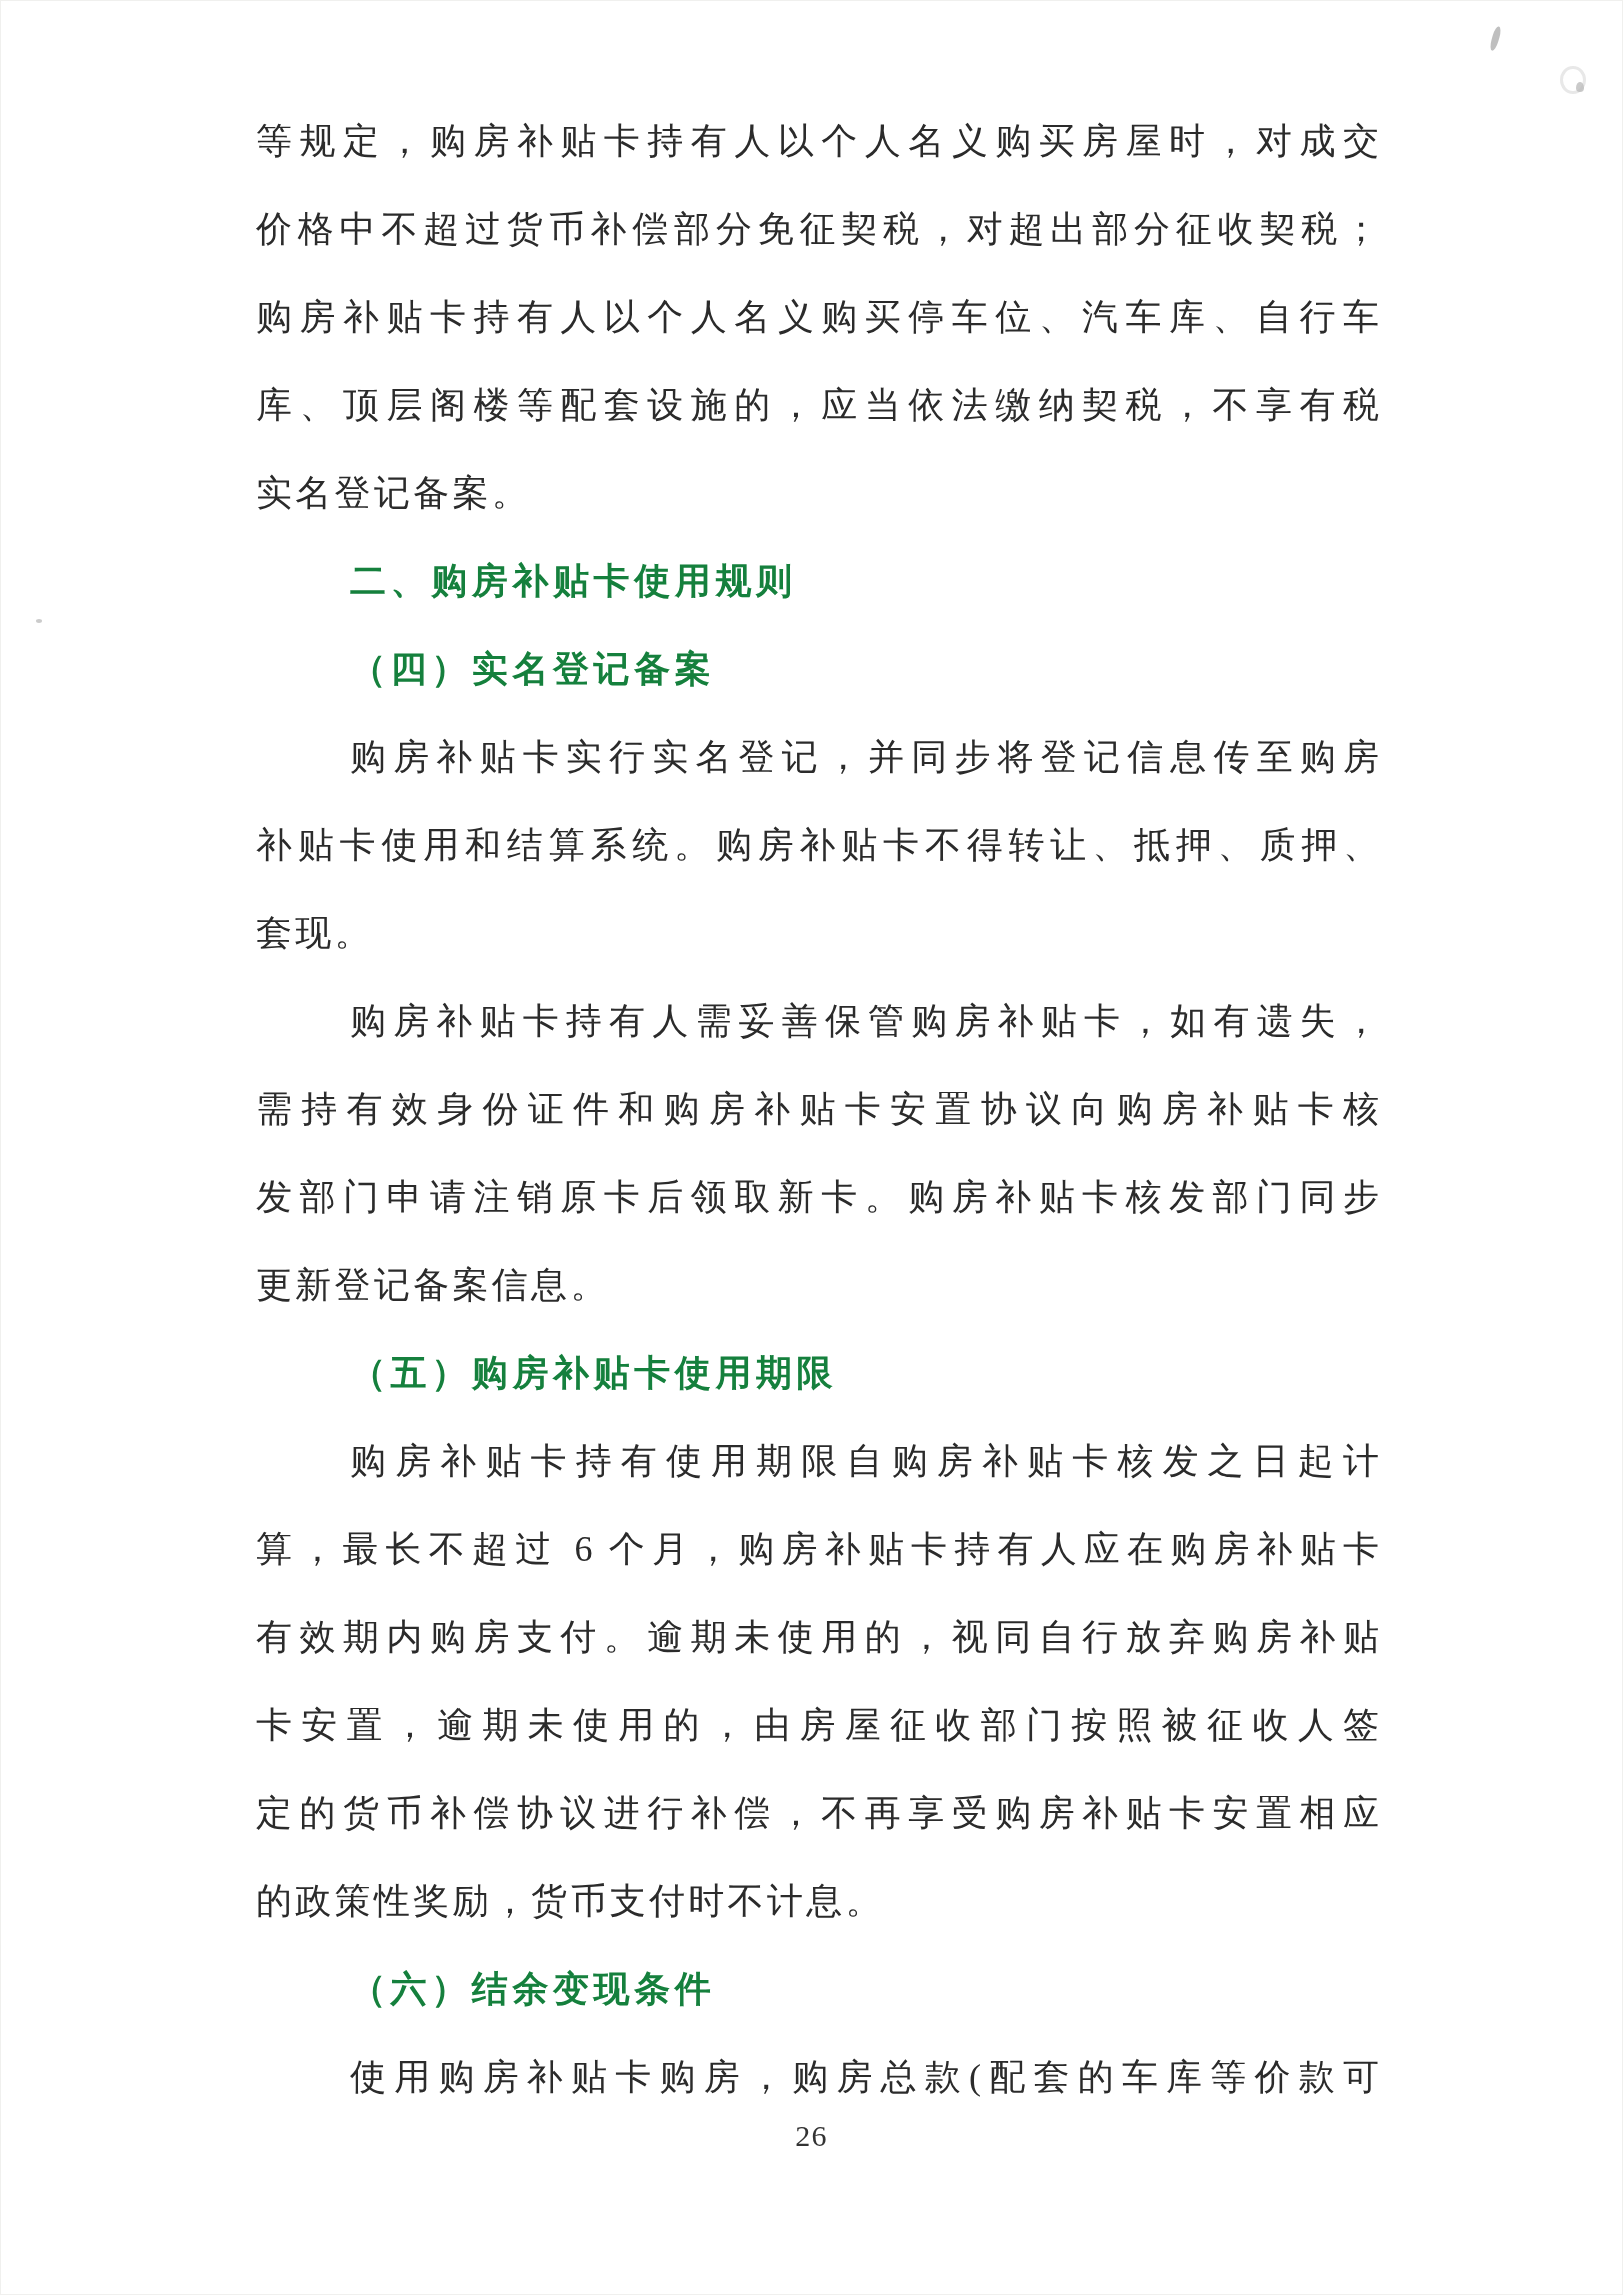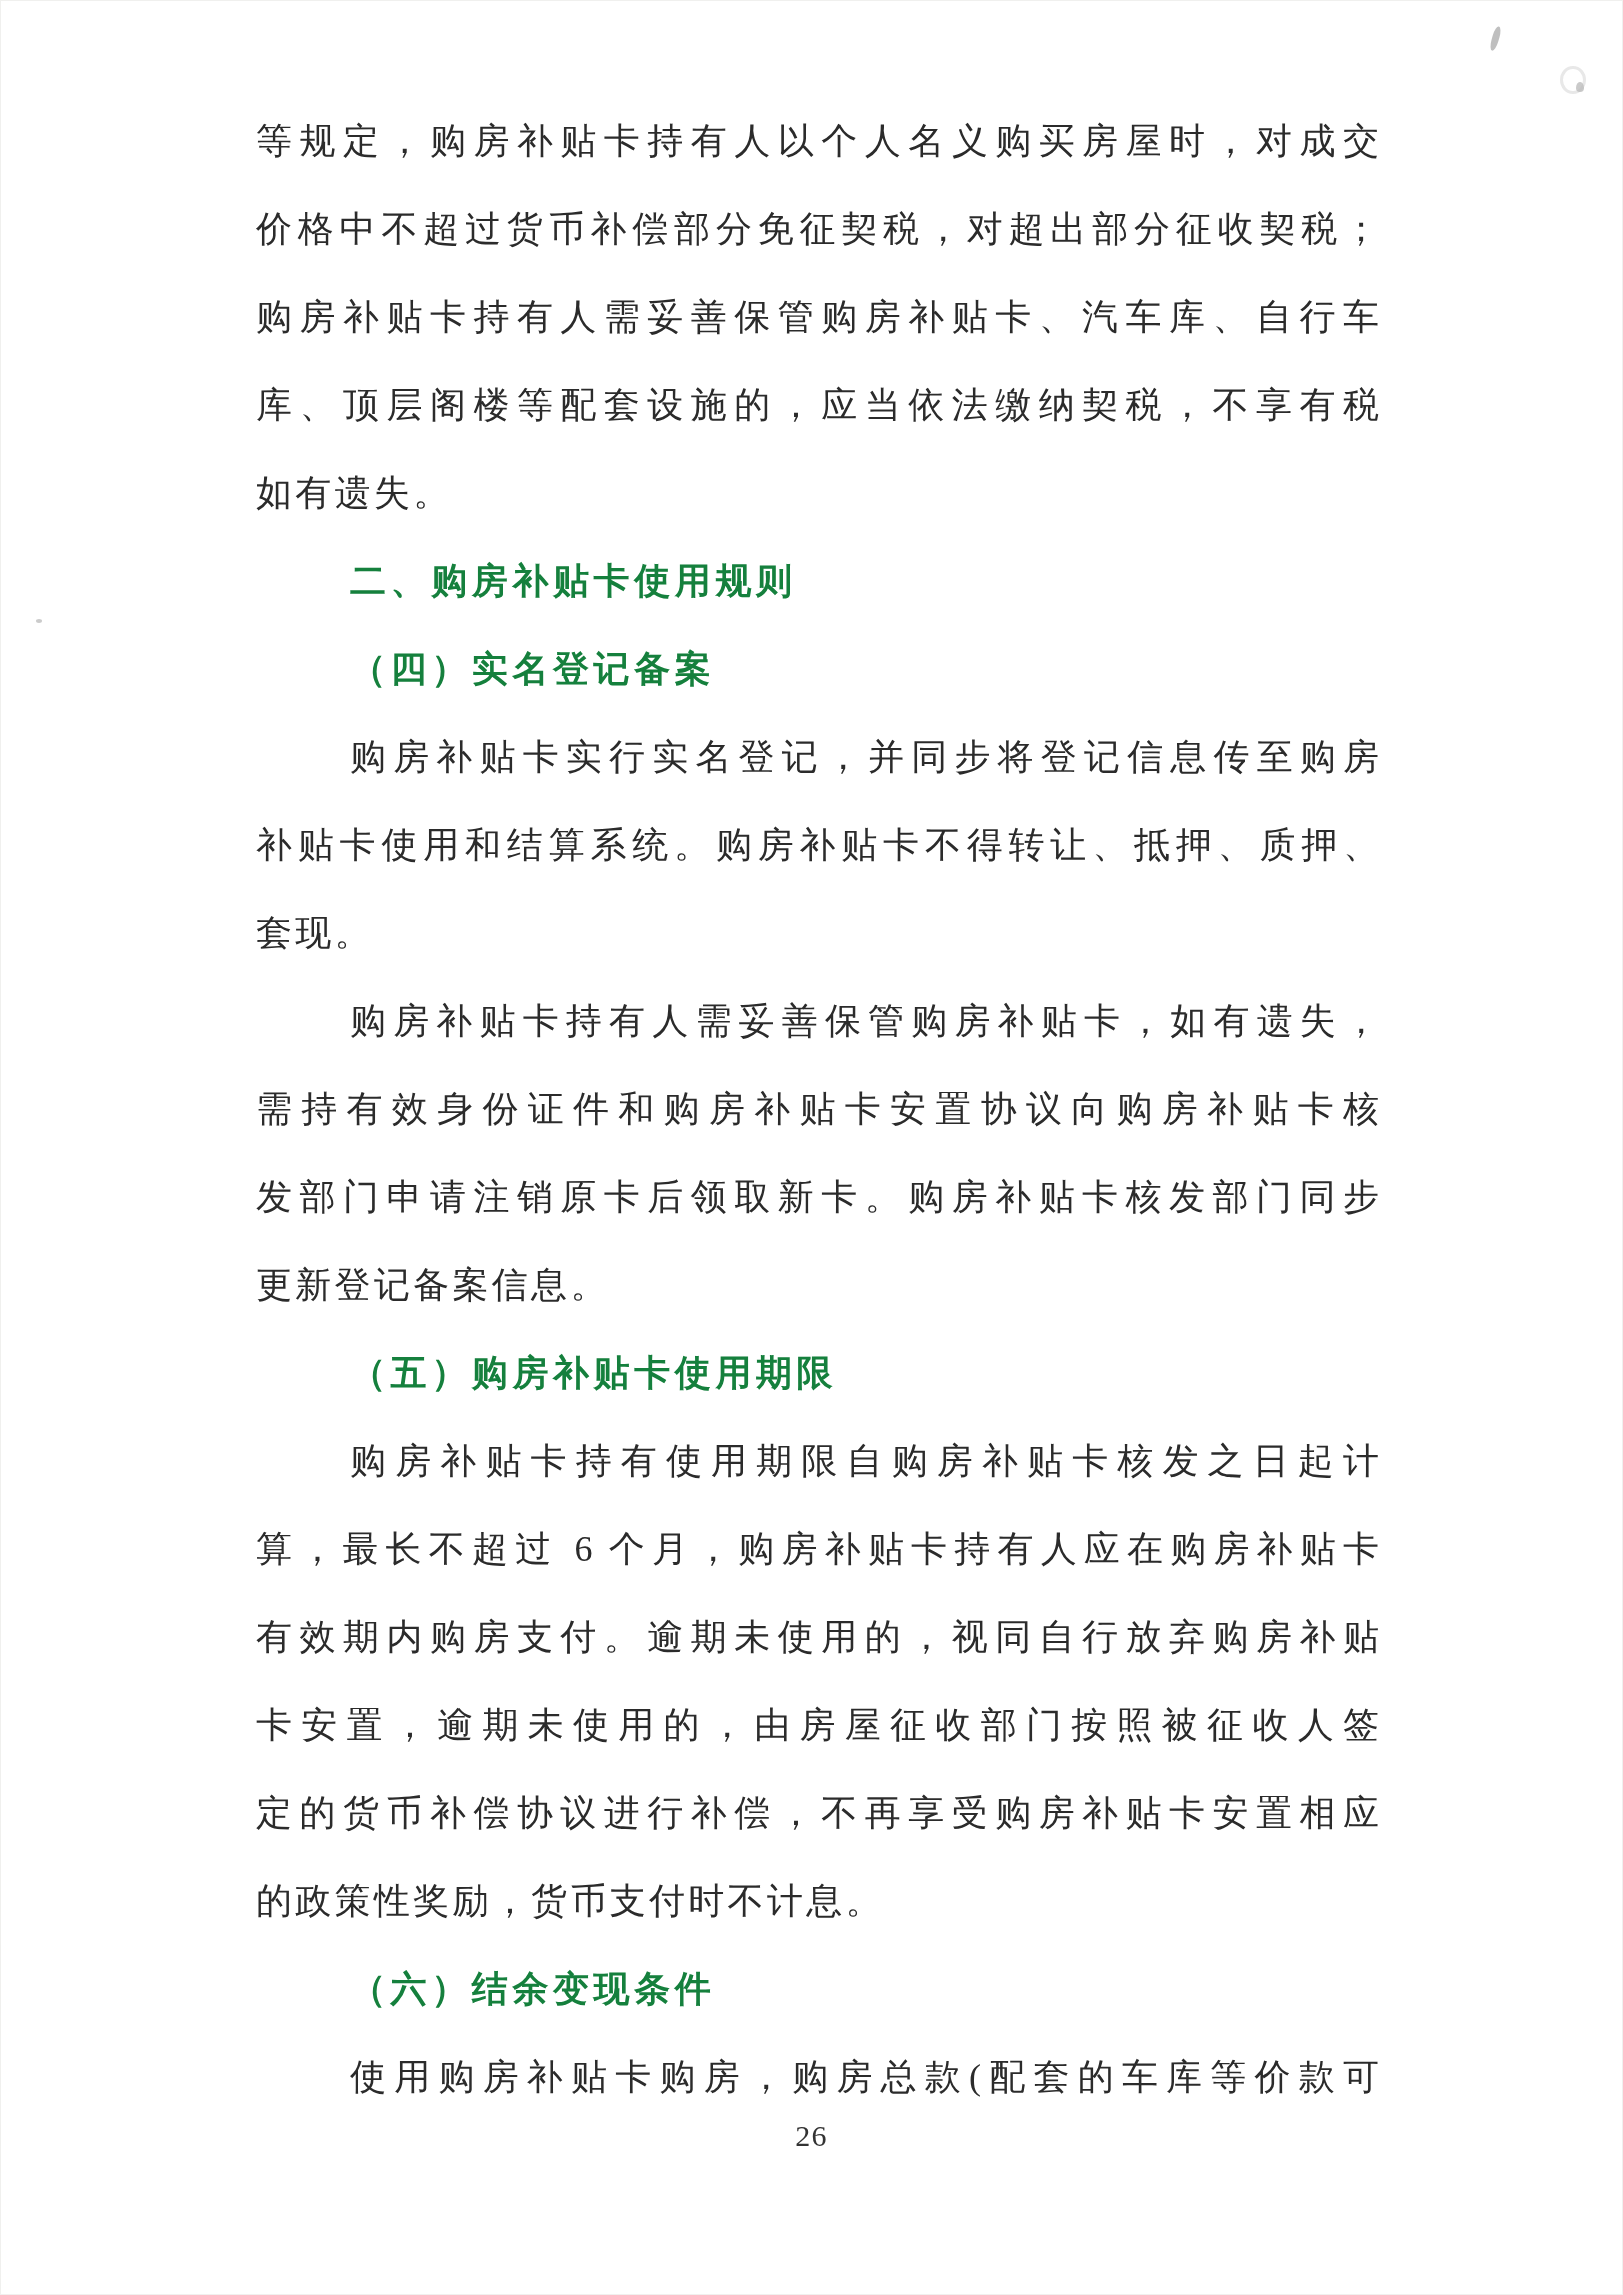--- a/index.html
+++ b/index.html
@@ -86,23 +86,23 @@
 <body>
 
 <div class="page">
   <span class="artifact tick"></span>
   <span class="artifact smudge"></span>
   <span class="artifact dot"></span>
 
   <main class="text-block">
       <div class="line justify">等规定，购房补贴卡持有人以个人名义购买房屋时，对成交</div>
       <div class="line justify">价格中不超过货币补偿部分免征契税，对超出部分征收契税；</div>
-      <div class="line justify">购房补贴卡持有人需妥善保管购房补贴卡、汽车库、自行车</div>
+      <div class="line justify">购房补贴卡持有人以个人名义购买停车位、汽车库、自行车</div>
       <div class="line justify">库、顶层阁楼等配套设施的，应当依法缴纳契税，不享有税</div>
-      <div class="line">如有遗失。</div>
+      <div class="line">实名登记备案。</div>
       <div class="line heading indent">二、购房补贴卡使用规则</div>
       <div class="line heading indent">（四）实名登记备案</div>
       <div class="line indent justify">购房补贴卡实行实名登记，并同步将登记信息传至购房</div>
       <div class="line justify">补贴卡使用和结算系统。购房补贴卡不得转让、抵押、质押、</div>
       <div class="line">套现。</div>
       <div class="line indent justify">购房补贴卡持有人需妥善保管购房补贴卡，如有遗失，</div>
       <div class="line justify">需持有效身份证件和购房补贴卡安置协议向购房补贴卡核</div>
       <div class="line justify">发部门申请注销原卡后领取新卡。购房补贴卡核发部门同步</div>
       <div class="line">更新登记备案信息。</div>
       <div class="line heading indent">（五）购房补贴卡使用期限</div>

